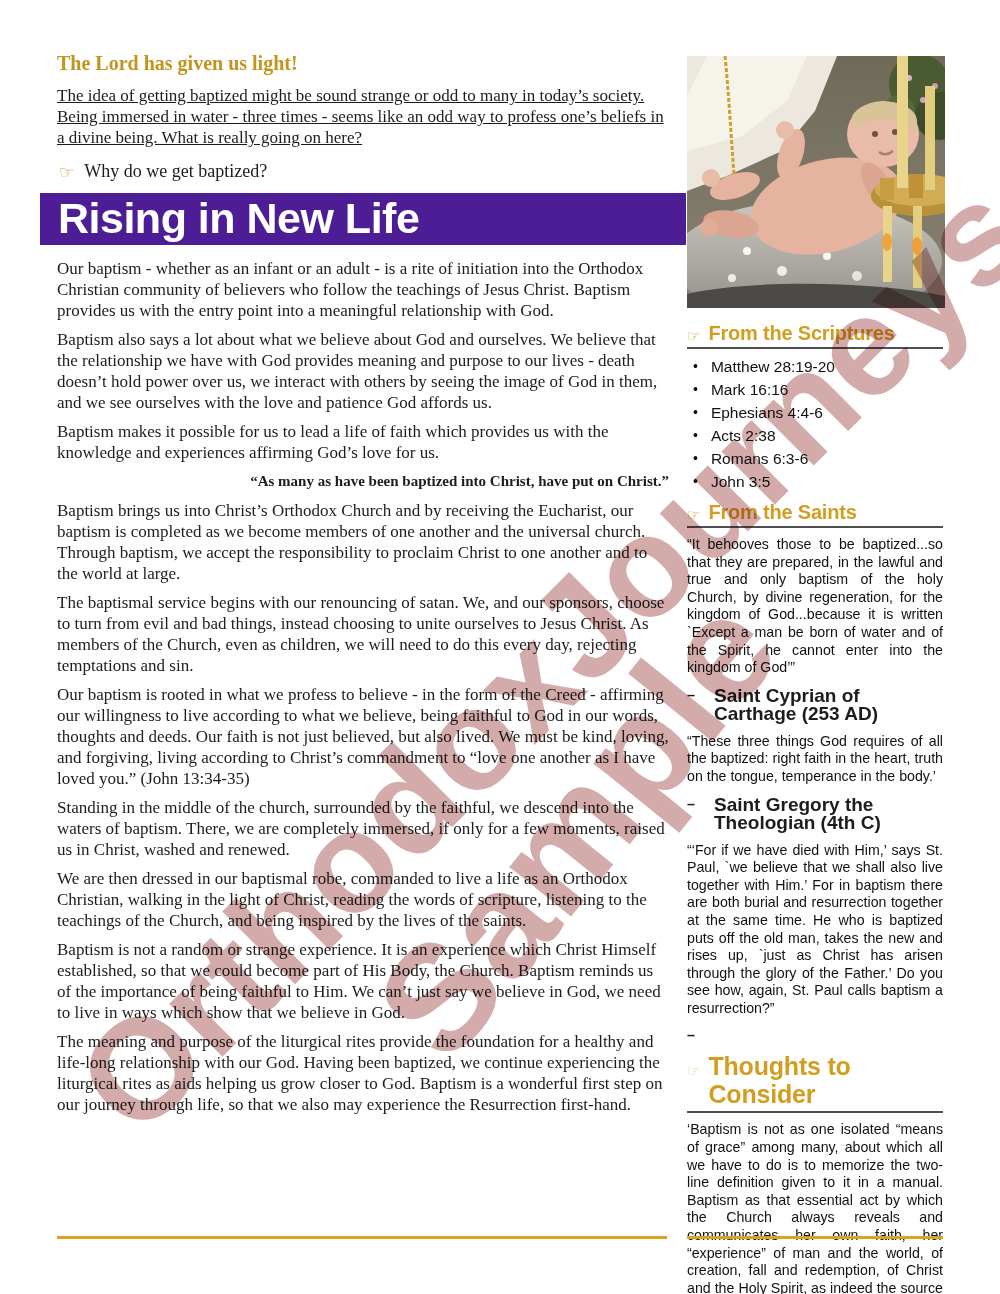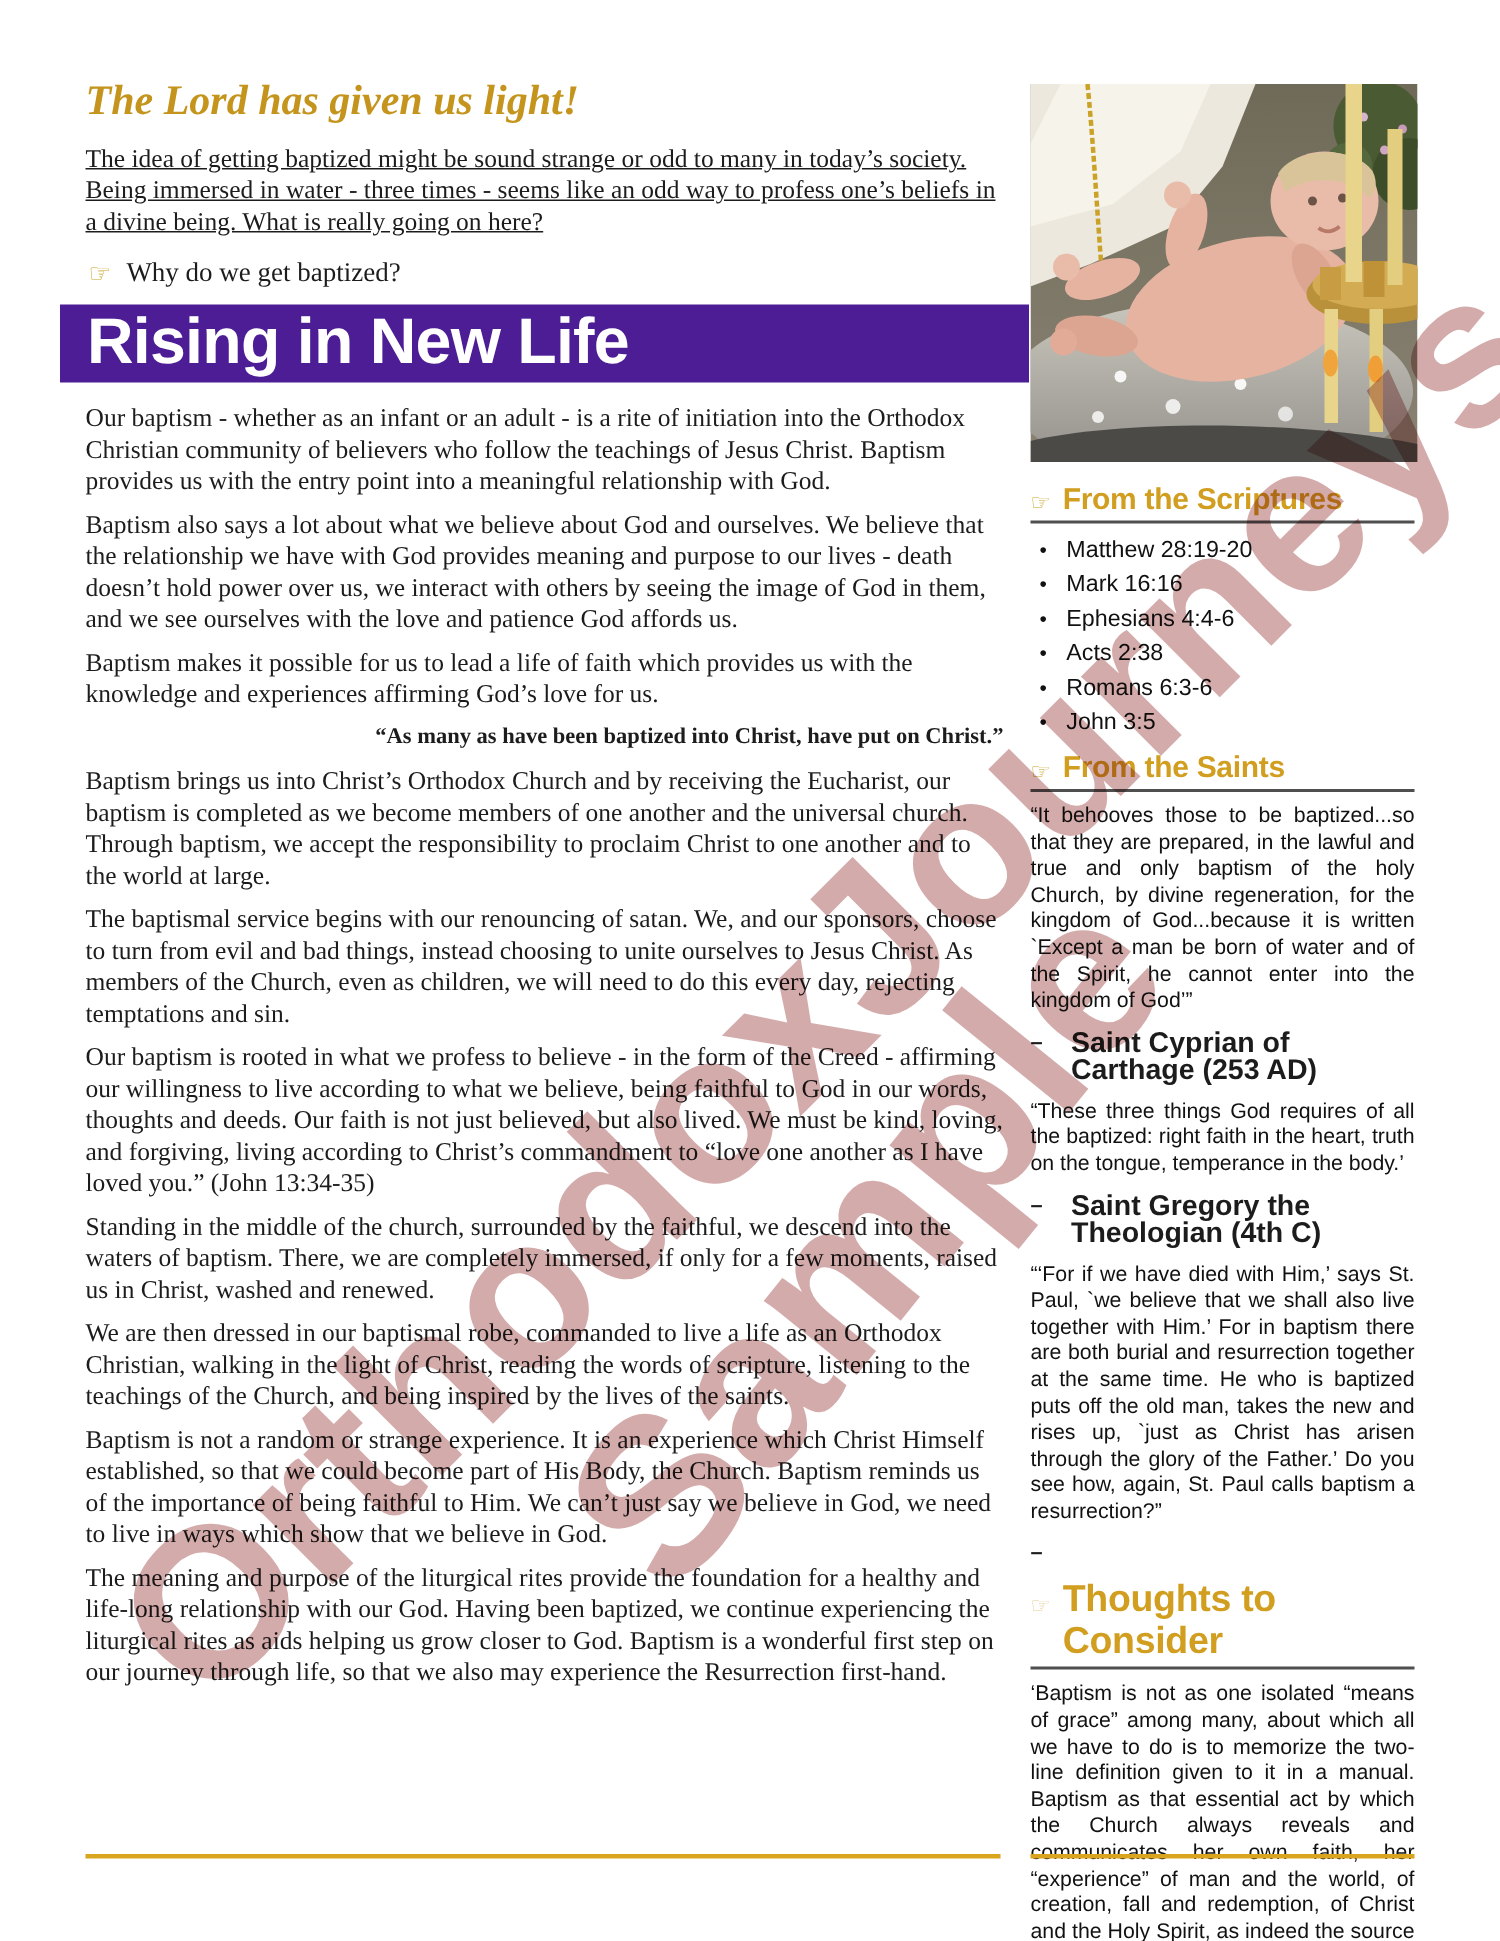--- a/index.html
+++ b/index.html
@@ -3,22 +3,22 @@
 <meta charset="utf-8">
 <style>
   html,body{margin:0;padding:0;}
   body{
     width:1000px;height:1294px;position:relative;background:#ffffff;
     font-family:"Liberation Serif", serif;color:#1c1c1c;overflow:hidden;
   }
   
   .main-col{position:absolute;left:57px;top:50px;width:612px;}
   .tagline{
-    font-family:"Liberation Serif", serif;font-style:italic;font-weight:bold;
-    font-size:28px;color:#C4941C;margin:0 0 9px 0;line-height:1.3;
+    font-family:"Liberation Serif", serif;font-weight:bold;
+    font-size:20px;color:#C4941C;margin:0 0 9px 0;line-height:1.3;
   }
   .intro{font-size:17px;line-height:21px;margin:0;text-decoration:underline;}
   .question-row{display:flex;align-items:baseline;gap:10px;margin:13px 0 0 2px;
     font-size:18px;}
   .hand{color:#C9A227;font-size:17px;line-height:1;position:relative;top:1px;}
   .banner{
     margin:11px 0 13px -17px;width:646px;height:52px;background:#4c1d95;
     color:#ffffff;font-family:"Liberation Sans", sans-serif;font-weight:bold;
     font-size:43px;line-height:51px;padding-left:18px;box-sizing:border-box;
     letter-spacing:-0.5px;

